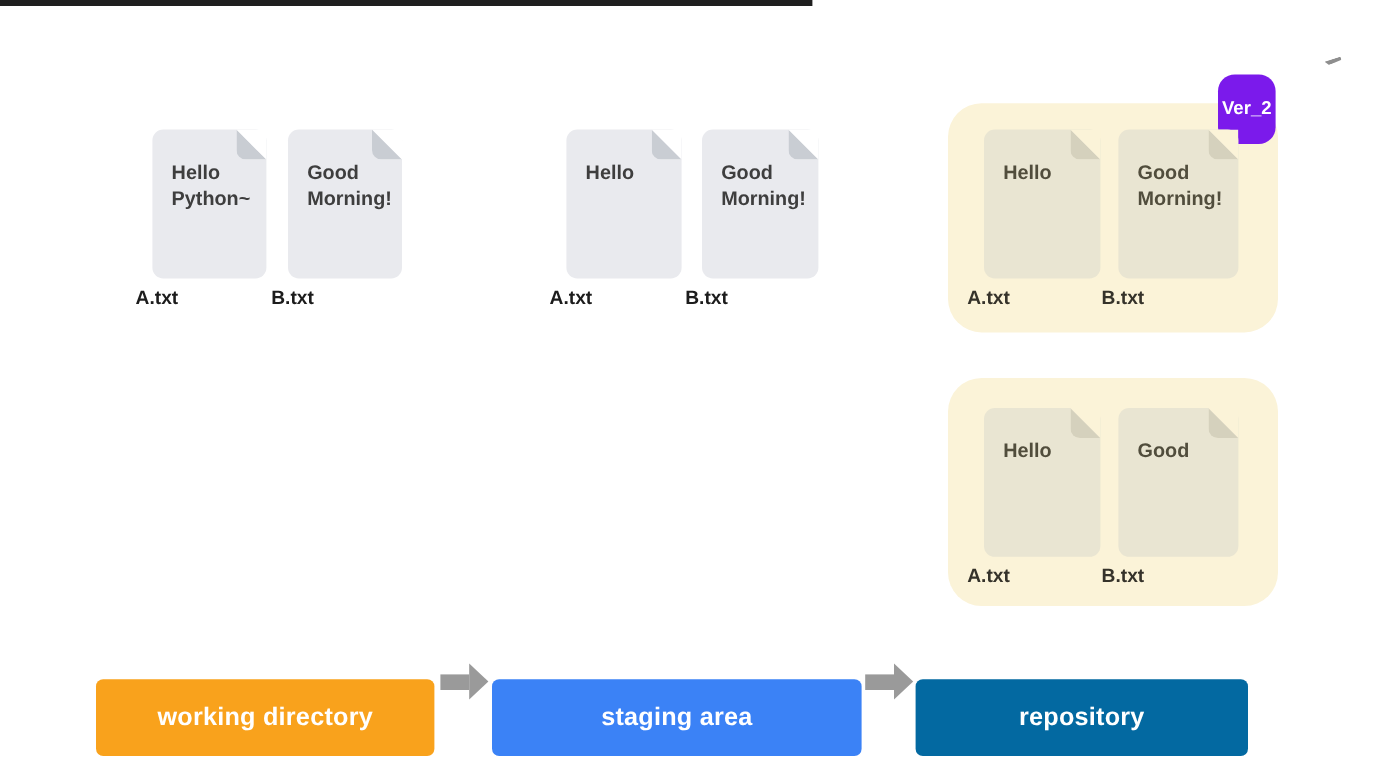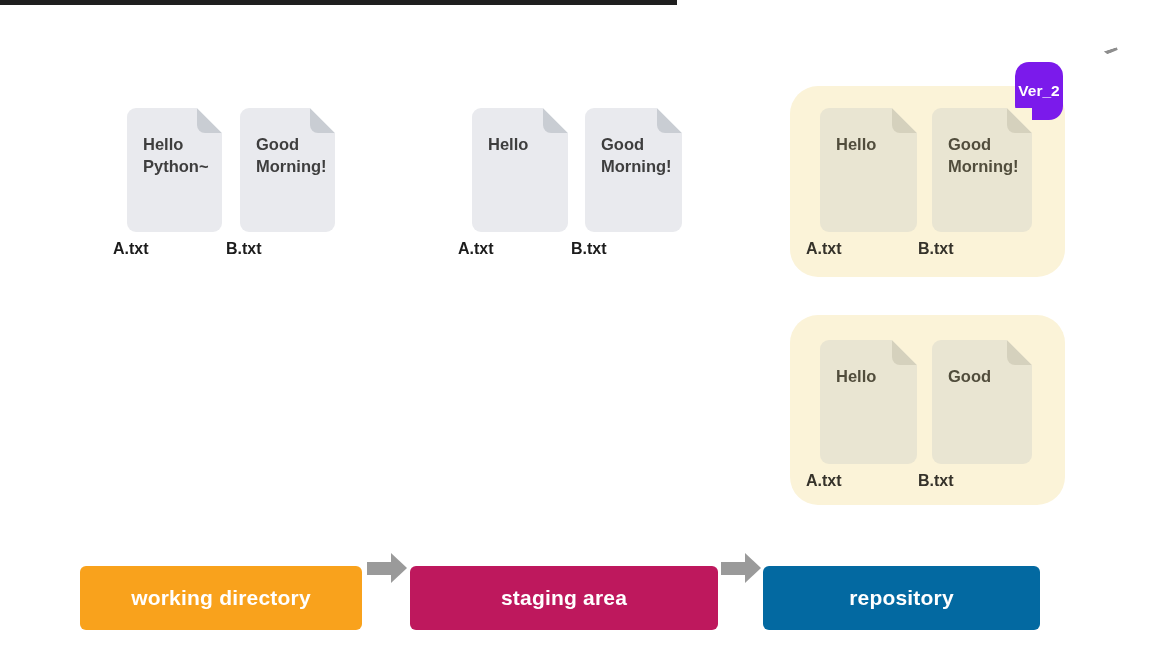--- a/index.html
+++ b/index.html
@@ -33,21 +33,21 @@
   .ver-badge{position:absolute;width:48px;height:58px;border-radius:14px;
      display:flex;align-items:center;justify-content:center;
      color:#ffffff;font-weight:bold;font-size:15.5px;text-align:center;}
   .ver-badge--2{background:#7B1AEB;}
   .ver-badge--1{background:#BE2AEE;}
   
   .flow-bar{position:absolute;top:540px;height:64px;border-radius:6px;
      display:flex;align-items:center;justify-content:center;
      color:#ffffff;font-weight:bold;font-size:21px;letter-spacing:.2px;margin-top:26px;}
   .flow-bar--wd{left:80px;width:282px;background:#F9A21C;}
-  .flow-bar--sa{left:410px;width:308px;background:#be185d;}
+  .flow-bar--sa{left:410px;width:308px;background:#3b82f6;}
   .flow-bar--repo{left:763px;width:277px;background:#0369a1;}
   
   .arrow{position:absolute;top:553px;width:40px;height:30px;}
   .arrow-shaft{position:absolute;left:0;top:9px;width:24px;height:13px;background:#9A9A9A;}
   .arrow-head{position:absolute;left:24px;top:0;width:0;height:0;
      border-left:16px solid #9A9A9A;border-top:15px solid transparent;border-bottom:15px solid transparent;}
 </style>
 </head>
 <body>
 

